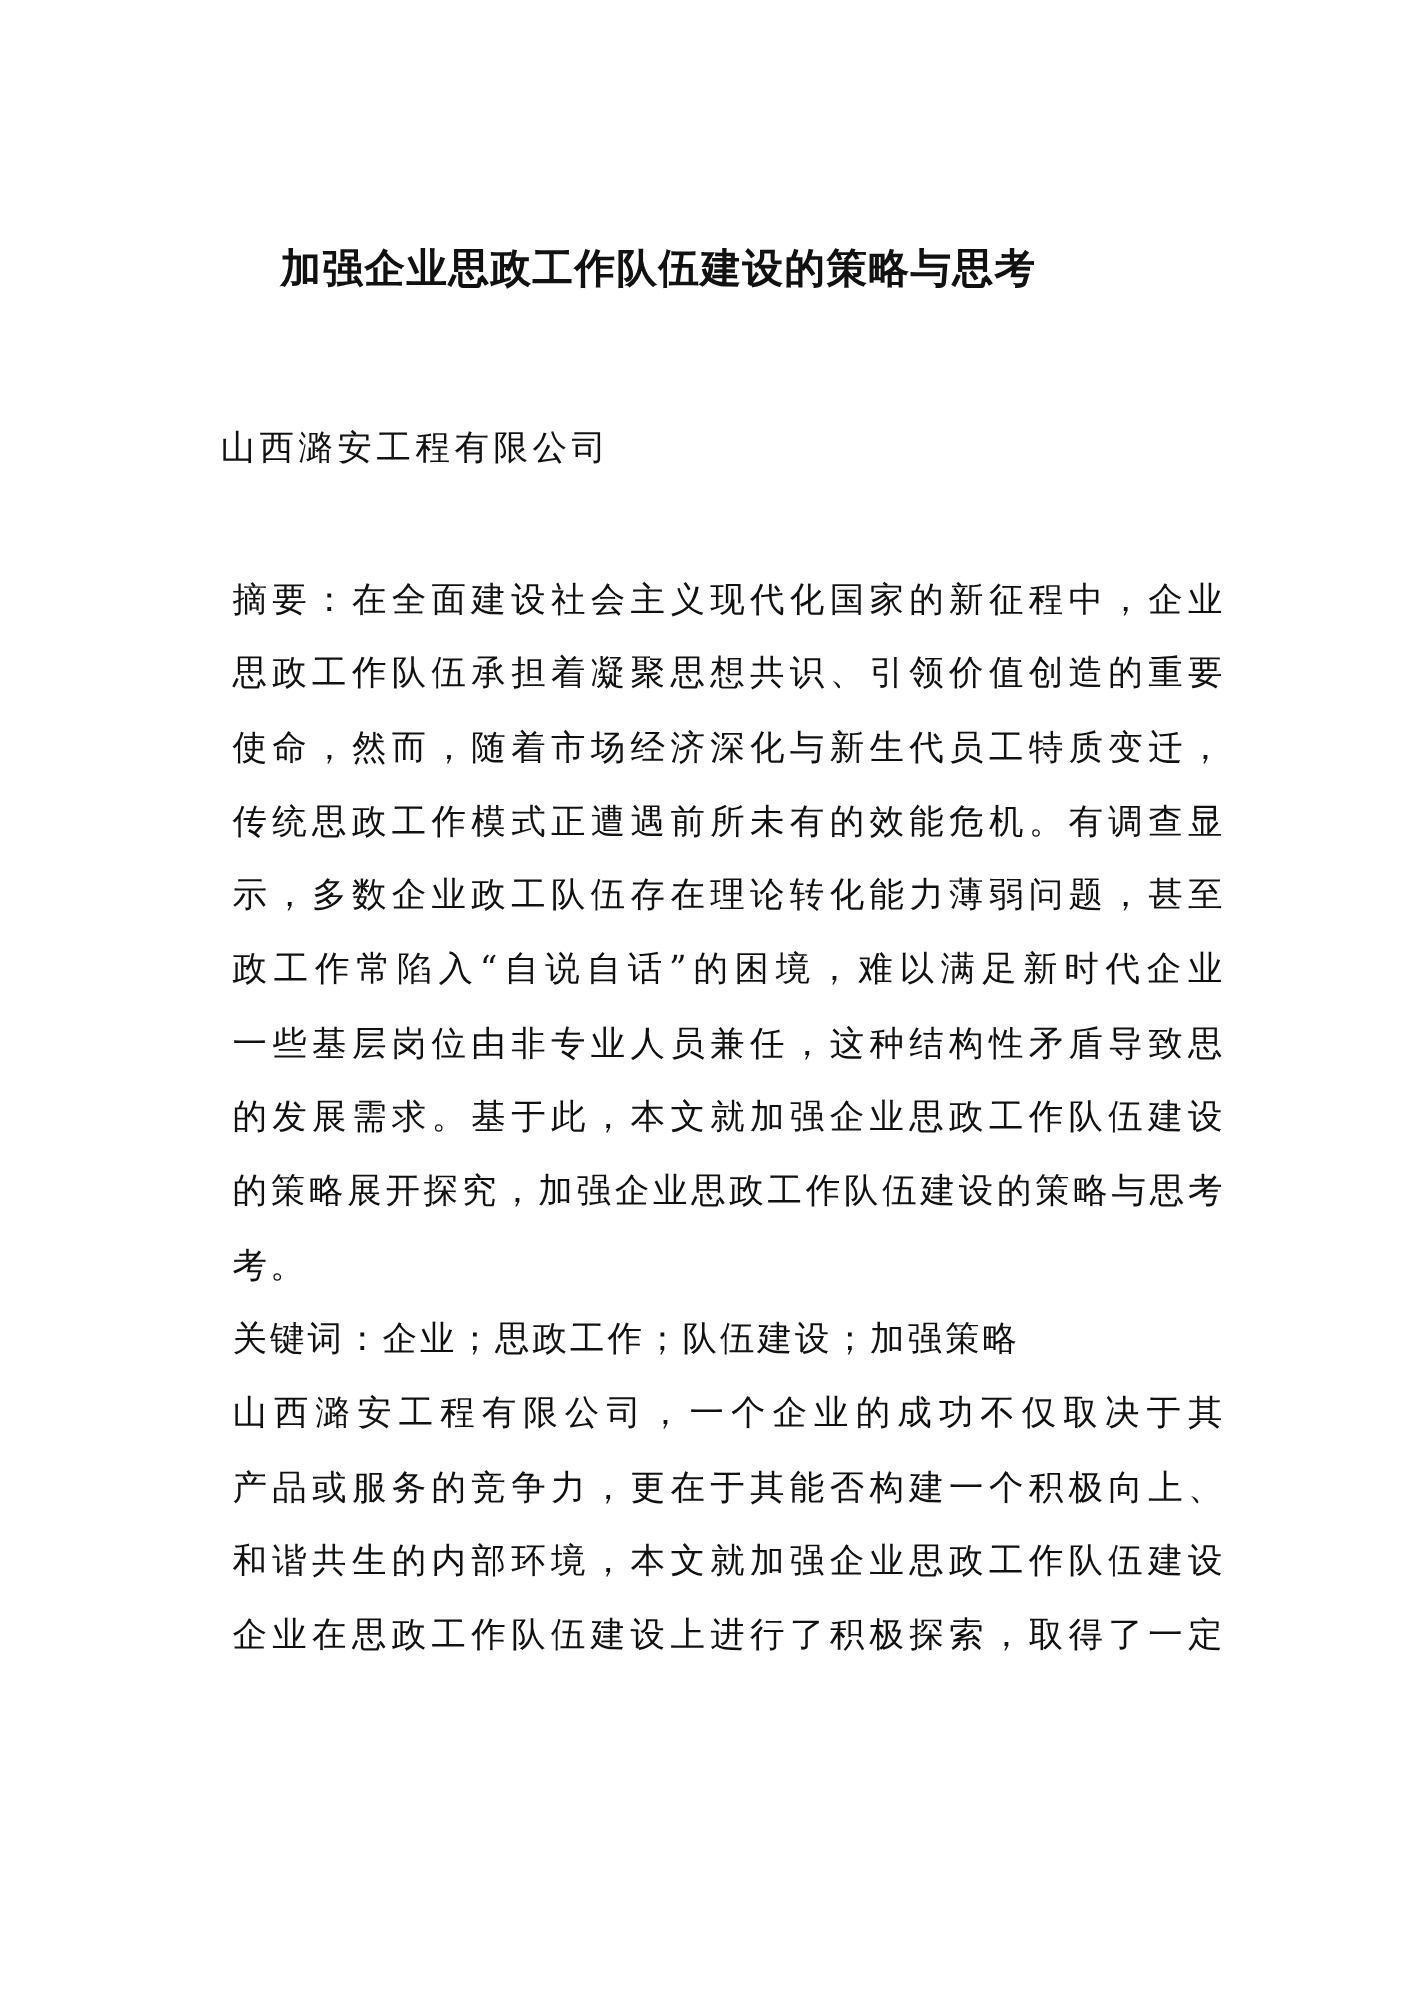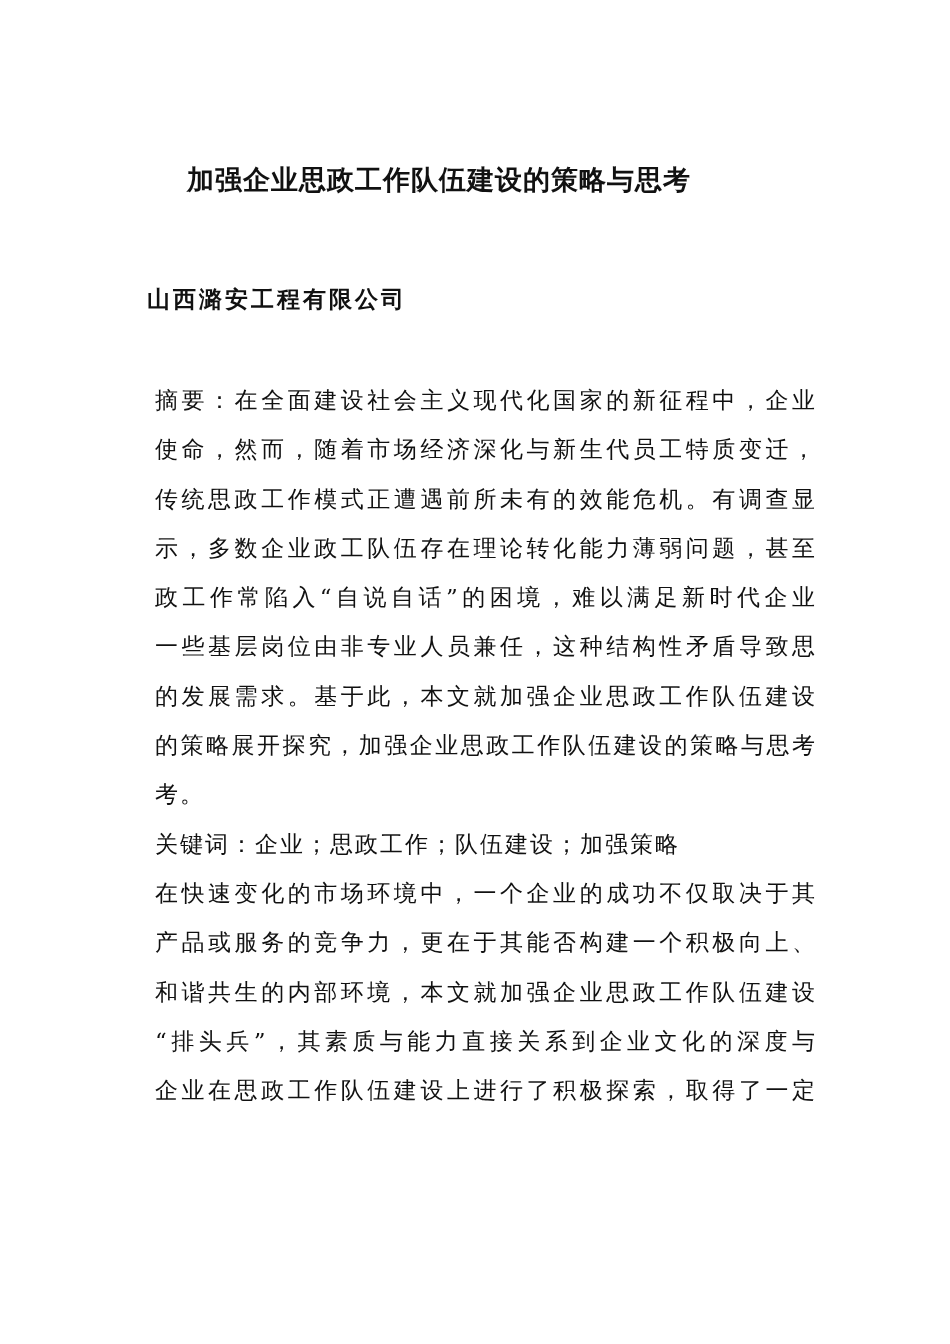--- a/index.html
+++ b/index.html
@@ -1,41 +1,41 @@
 <!DOCTYPE html>
 <html><head>
 <meta charset="utf-8">
 <style>
   html, body { margin: 0; padding: 0; background: #ffffff; }
   body { width: 950px; height: 1344px; position: relative; overflow: hidden;
          font-family: "DejaVu Serif", "Liberation Serif", serif; color: #111; }
   .title { position: absolute; top: 160px; left: 0; width: 878px; text-align: center;
            font-size: 27px; font-weight: bold; letter-spacing: 1px; line-height: 40px; }
   .author { position: absolute; top: 280px; left: 147px; font-size: 23px;
-            letter-spacing: 3px; line-height: 38px; font-weight: bold; }
+            letter-spacing: 3px; line-height: 38px; }
   .body { position: absolute; top: 380px; left: 155px; width: 660px; }
   .line { height: 49.3px; line-height: 40px; font-size: 23px; white-space: nowrap;
           text-align: justify; text-align-last: justify; }
   .line.short { text-align-last: left; letter-spacing: 2px; }
 </style>
 </head>
 <body>
 
 <div class="title">加强企业思政工作队伍建设的策略与思考</div>
 <div class="author">山西潞安工程有限公司</div>
 
 <div class="body">
   <div class="line">摘要：在全面建设社会主义现代化国家的新征程中，企业</div>
+  <div class="line">思政工作队伍承担着凝聚思想共识、引领价值创造的重要</div>
   <div class="line">使命，然而，随着市场经济深化与新生代员工特质变迁，</div>
   <div class="line">传统思政工作模式正遭遇前所未有的效能危机。有调查显</div>
   <div class="line">示，多数企业政工队伍存在理论转化能力薄弱问题，甚至</div>
   <div class="line">政工作常陷入“自说自话”的困境，难以满足新时代企业</div>
   <div class="line">一些基层岗位由非专业人员兼任，这种结构性矛盾导致思</div>
   <div class="line">的发展需求。基于此，本文就加强企业思政工作队伍建设</div>
   <div class="line">的策略展开探究，加强企业思政工作队伍建设的策略与思考</div>
   <div class="line short">考。</div>
   <div class="line short">关键词：企业；思政工作；队伍建设；加强策略</div>
-  <div class="line">在快速变化的市场环境中，一个企业的成功不仅取决于其</div>
+  <div class="line">山西潞安工程有限公司，一个企业的成功不仅取决于其</div>
   <div class="line">产品或服务的竞争力，更在于其能否构建一个积极向上、</div>
   <div class="line">和谐共生的内部环境，本文就加强企业思政工作队伍建设</div>
-  <div class="line">“排头兵”，其素质与能力直接关系到企业文化的深度与</div>
   <div class="line">企业在思政工作队伍建设上进行了积极探索，取得了一定</div>
 </div>
 
 </body></html>

